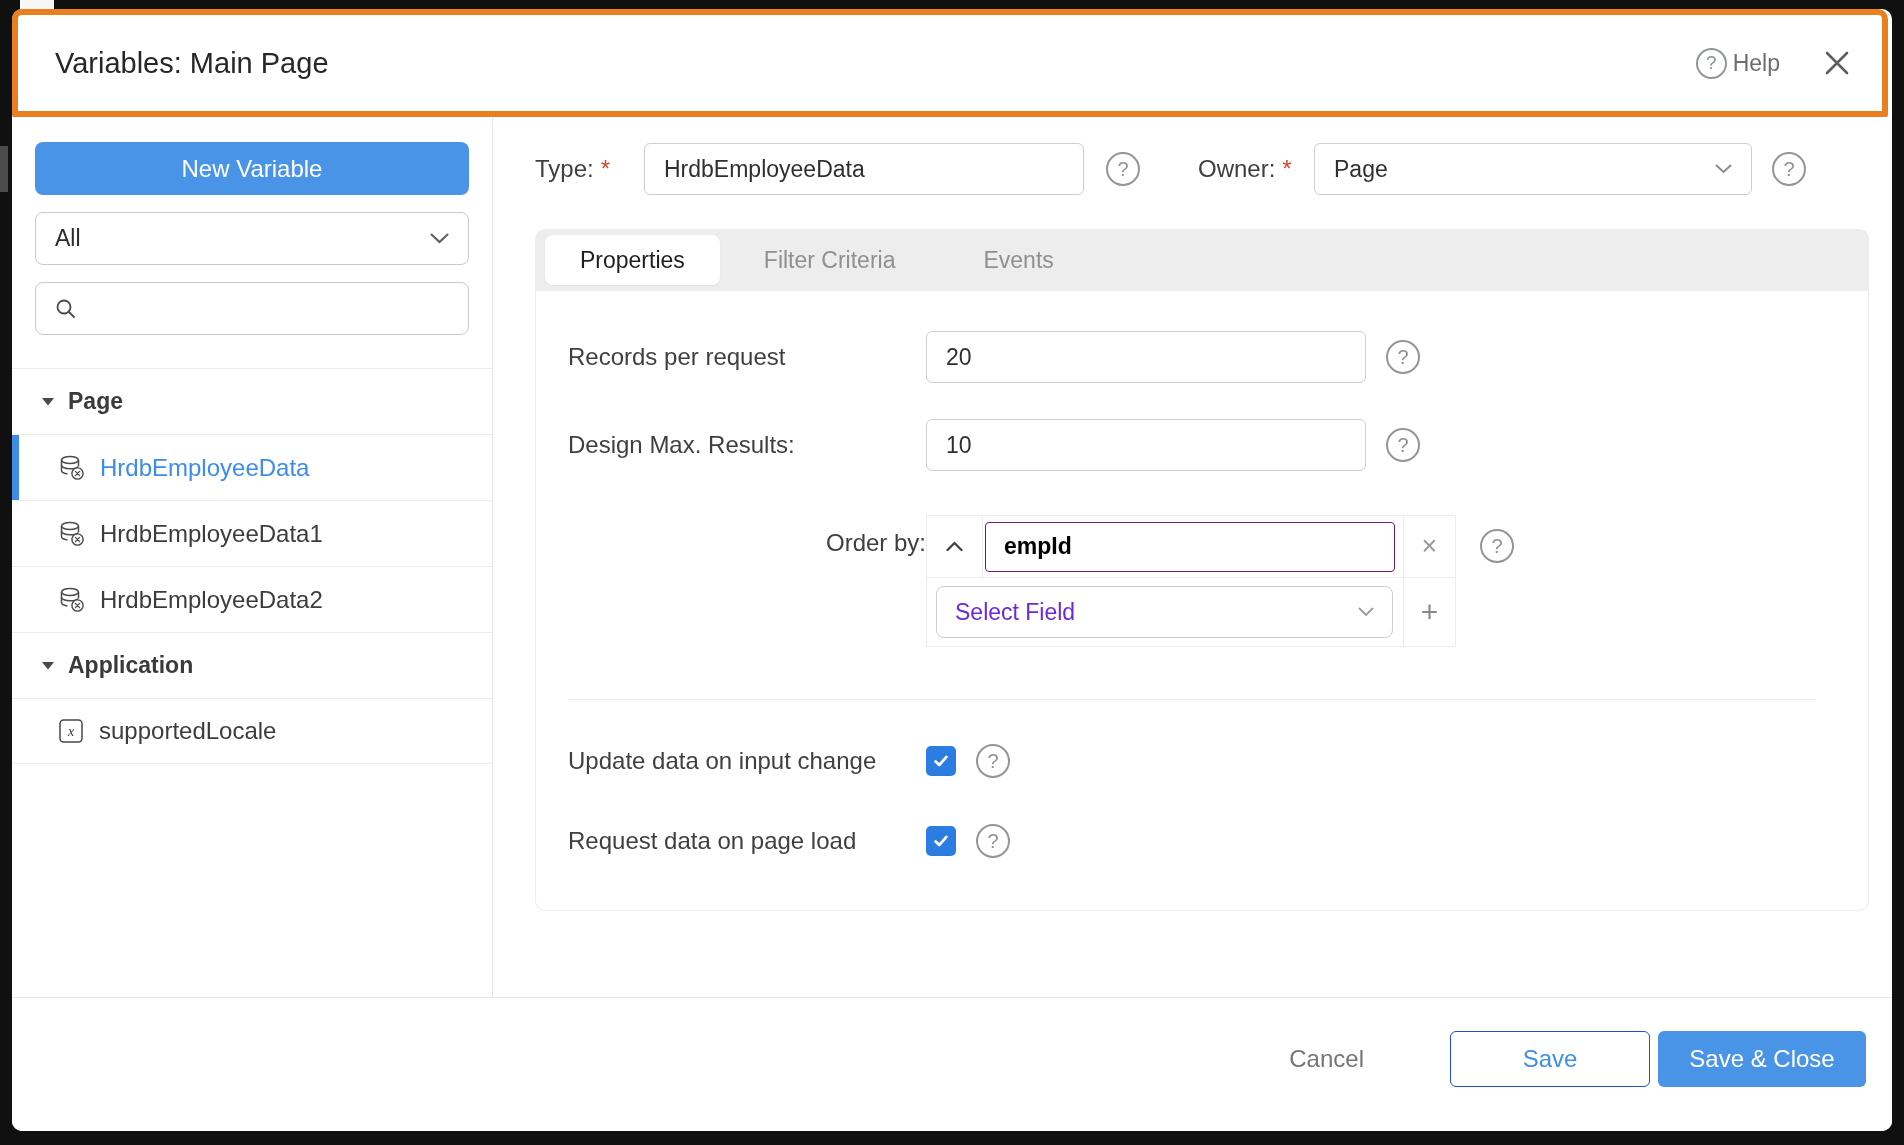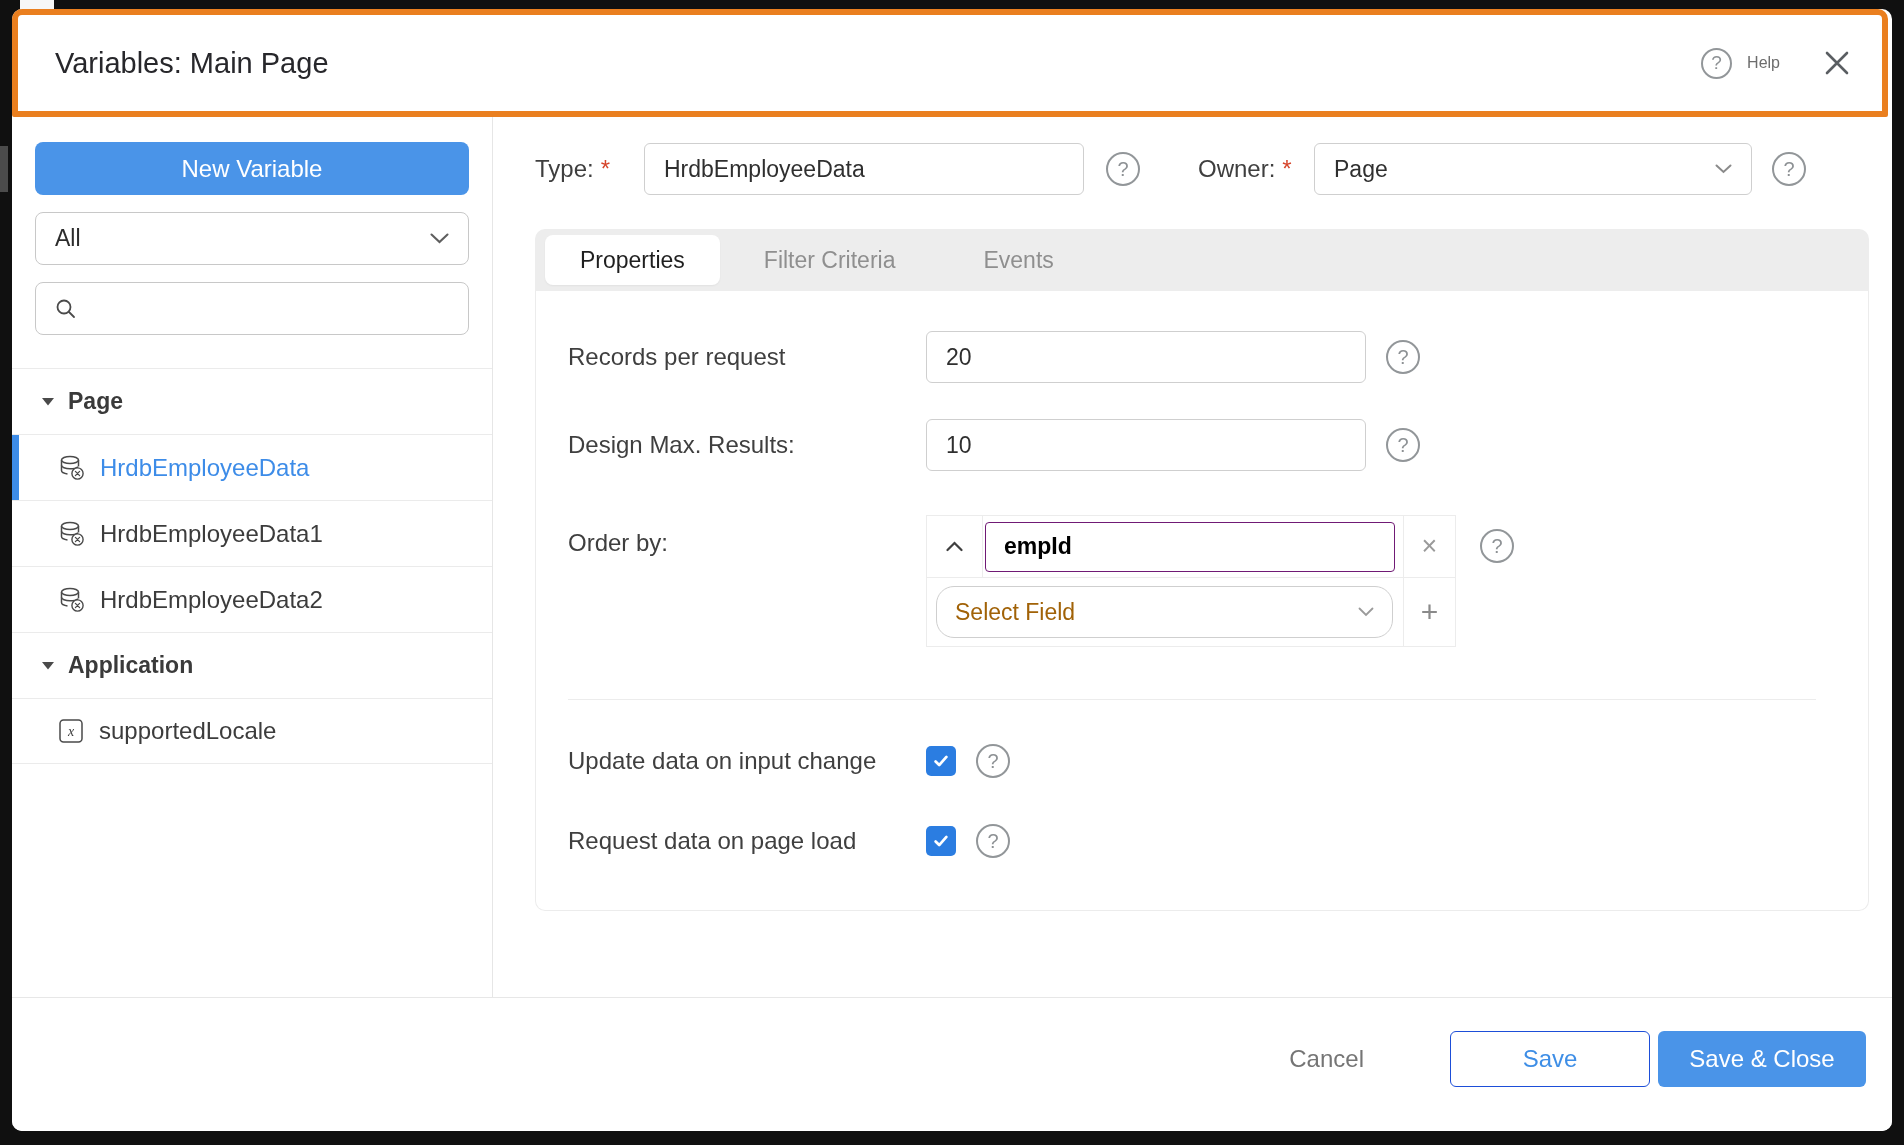--- a/index.html
+++ b/index.html
@@ -26,21 +26,21 @@
     background:#fff; display:flex; align-items:center;
     padding:0 30px 0 37px; z-index:3;
   }
   .dialog-title { font-size:29px; color:#27272b; flex:1; }
   .header-right { display:flex; align-items:center; }
   .qicon {
     width:31px; height:31px; border:2px solid #929699; border-radius:50%;
     color:#8d9194; font-size:19px; display:flex; align-items:center; justify-content:center;
     flex:0 0 auto; background:#fff;
   }
-  .help-label { font-size:16px; color:#6d6d6d; margin-left:15px; }
+  .help-label { font-size:23px; color:#6d6d6d; margin-left:6px; }
   .close-btn { margin-left:42px; width:30px; height:30px; display:flex; align-items:center; justify-content:center; cursor:pointer; background:none; border:none; }
 
   
   .dialog-body { position:absolute; top:108px; left:0; right:0; bottom:134px; display:flex; overflow:hidden; }
 
   
   .sidebar { width:481px; flex:0 0 481px; border-right:1px solid #e6e6e6; padding-top:25px; }
   .side-controls { padding:0 23px; }
   .new-var-btn {
     width:100%; height:53px; background:#4a94e8; color:#fff; font-size:24px;
@@ -106,36 +106,36 @@
     background:#fff; color:#1f1f1f; border-radius:8px; padding:0 35px;
     box-shadow:0 1px 2px rgba(0,0,0,0.05);
   }
   .tab-content {
     background:#fff; border:1px solid #ececec; border-top:none;
     border-radius:0 0 10px 10px; padding:40px 30px 52px 32px;
   }
   .prop-row { display:flex; align-items:center; }
   .prop-label { width:358px; font-size:24px; color:#3f3f3f; flex:0 0 358px; }
   .mt36 { margin-top:36px; } .mt44 { margin-top:44px; } .mt46 { margin-top:46px; }
-  .order-row { display:flex; align-items:flex-start; margin-top:44px; }
+  .order-row { display:flex; align-items:flex-start; margin-top:44px;text-align:right; }
   .order-row .prop-label { padding-top:14px; }
   .ob-table { border:1px solid #ececec; display:grid; grid-template-columns:56px 420px 52px; width:530px; }
   .ob-cell { display:flex; align-items:center; justify-content:center; }
   .ob-caret { border-right:1px solid #ececec; border-bottom:1px solid #ececec; height:62px; cursor:pointer; }
   .ob-fieldcell { border-bottom:1px solid #ececec; padding:5px 8px 5px 2px; display:flex; align-items:center; }
   .ob-field {
     border:1px solid #701a75; border-radius:4px; height:50px; width:100%;
     display:flex; align-items:center; padding:0 18px; font-size:23px; font-weight:600; color:#000000;
   }
   .ob-xcell { border-left:1px solid #ececec; border-bottom:1px solid #ececec; color:#9a9a9a; font-size:27px; font-weight:300; cursor:pointer; }
   .ob-selcell { grid-column:1 / 3; padding:8px 10px 8px 9px; }
   .ob-select {
-    border:1px solid #cfcfcf; border-radius:18px; height:52px; width:100%;
+    border:1px solid #cfcfcf; border-radius:8px; height:52px; width:100%;
     display:flex; align-items:center; justify-content:space-between; padding:0 18px;
-    color:#a16207; font-size:23px; cursor:pointer;
+    color:#6d28d9; font-size:23px; cursor:pointer;
   }
   .ob-pluscell { border-left:1px solid #ececec; color:#8a8a8a; font-size:30px; font-weight:300; cursor:pointer; }
   .ob-help { margin-left:24px; margin-top:14px; }
 
   .content-divider { border:none; border-top:1px solid #ececec; margin:52px 22px 0 0; }
 
   .cb-row { display:flex; align-items:center; }
   .checkbox {
     width:30px; height:30px; background:#2b7de1; border-radius:5px;
     display:flex; align-items:center; justify-content:center; cursor:pointer; flex:0 0 30px;

